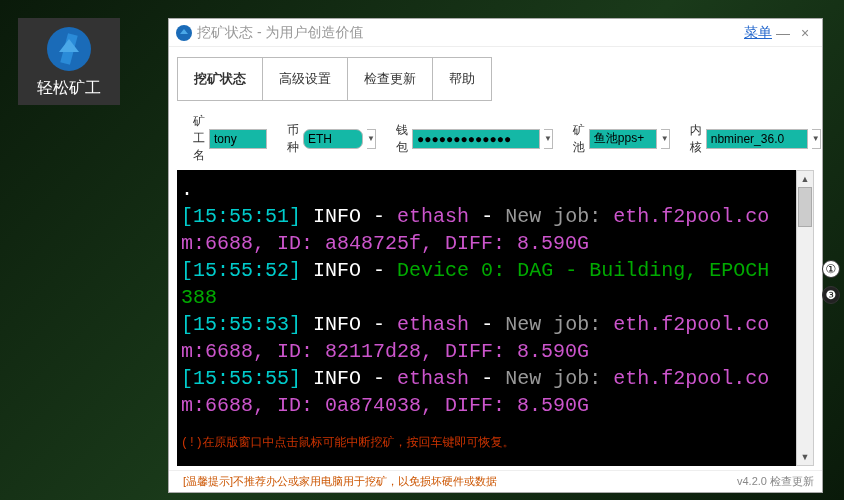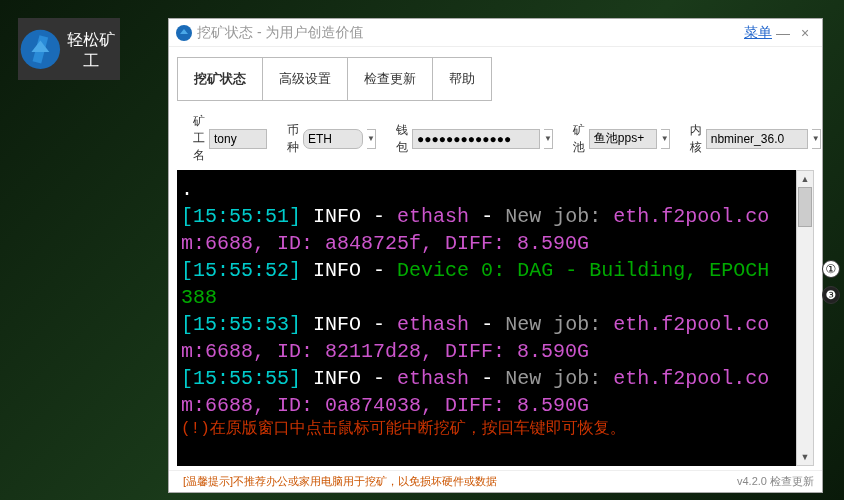--- a/index.html
+++ b/index.html
@@ -7,21 +7,21 @@
   width: 844px; height: 500px;
   background: linear-gradient(135deg, #0a1a0a 0%, #1a3a1a 50%, #0a1a0a 100%);
   font-family: "Microsoft YaHei", Arial, sans-serif;
   font-size: 12px;
   overflow: hidden;
   position: relative;
 }
 .desktop-icon {
   position: absolute; top: 18px; left: 18px;
   width: 102px;
-  display: flex; flex-direction: row; align-items: center;
+  display: flex; flex-direction: column; align-items: center;
   background: #333; padding: 6px 0;
 }
 .desktop-icon .icon-img {
   width: 50px; height: 50px;
   display: flex; align-items: center; justify-content: center;
 }
 .desktop-icon .icon-label {
   color: #fff; font-size: 16px; margin-top: 4px; text-align: center;
 }
 .app-window {
@@ -54,21 +54,21 @@
 .toolbar .stop-btn {
   border: 1px solid #bbb; padding: 12px 16px; font-size: 13px;
   background: #fff; cursor: pointer;
 }
 .form-row {
   display: flex; align-items: center; padding: 4px 8px 6px 8px; gap: 4px;
 }
 .form-row .lbl { font-size: 12px; color: #333; margin-left: 16px; }
 .form-row input, .form-row select {
   border: 1px solid #bbb; height: 20px; font-size: 12px; padding: 0 4px;
-  background: #e5e5e5;
+  background: #14b8a6;
 }
 .form-row .w-name { width: 58px; }
 .form-row .w-coin { width: 60px; border-radius: 7px; }
 .form-row .w-wallet { width: 128px; }
 .form-row .w-pool { width: 68px; }
 .form-row .w-kernel { width: 102px; }
 .form-row .dd { width: 14px; height: 20px; border:1px solid #bbb; border-left:none; display:flex; align-items:center; justify-content:center; font-size:8px; color:#555; cursor:pointer; }
 .console-wrap {
   flex: 1; display: flex; margin: 0 8px 4px 8px;
 }
@@ -78,21 +78,21 @@
   padding: 6px 4px; overflow: hidden; line-height: 1.35;
   word-break: break-all;
 }
 .console .ts { color: #00cccc; }
 .console .lvl { color: #fff; }
 .console .dash { color: #fff; }
 .console .cat { color: #cc55cc; }
 .console .job { color: #999; }
 .console .url { color: #cc55cc; }
 .console .dev { color: #00aa00; }
-.console .warn { color: #cc3300; font-size: 16px; display:block; margin-top:0; }
+.console .warn { color: #cc3300; font-size: 12px; display:block; margin-top:16px; }
 .scrollbar {
   width: 18px; background: #f0f0f0; border: 1px solid #ccc;
   display: flex; flex-direction: column;
 }
 .scrollbar .arrow { height: 16px; text-align: center; font-size: 9px; color: #555; cursor:pointer; line-height:16px; }
 .scrollbar .track { flex: 1; position: relative; }
 .scrollbar .thumb { position: absolute; top: 0; left: 1px; right: 1px; height: 40px; background: #ccc; border: 1px solid #aaa; cursor:pointer; }
 .statusbar {
   height: 22px; display: flex; align-items: center; padding: 0 8px;
   font-size: 11px; color: #666; border-top: 1px solid #eee;

